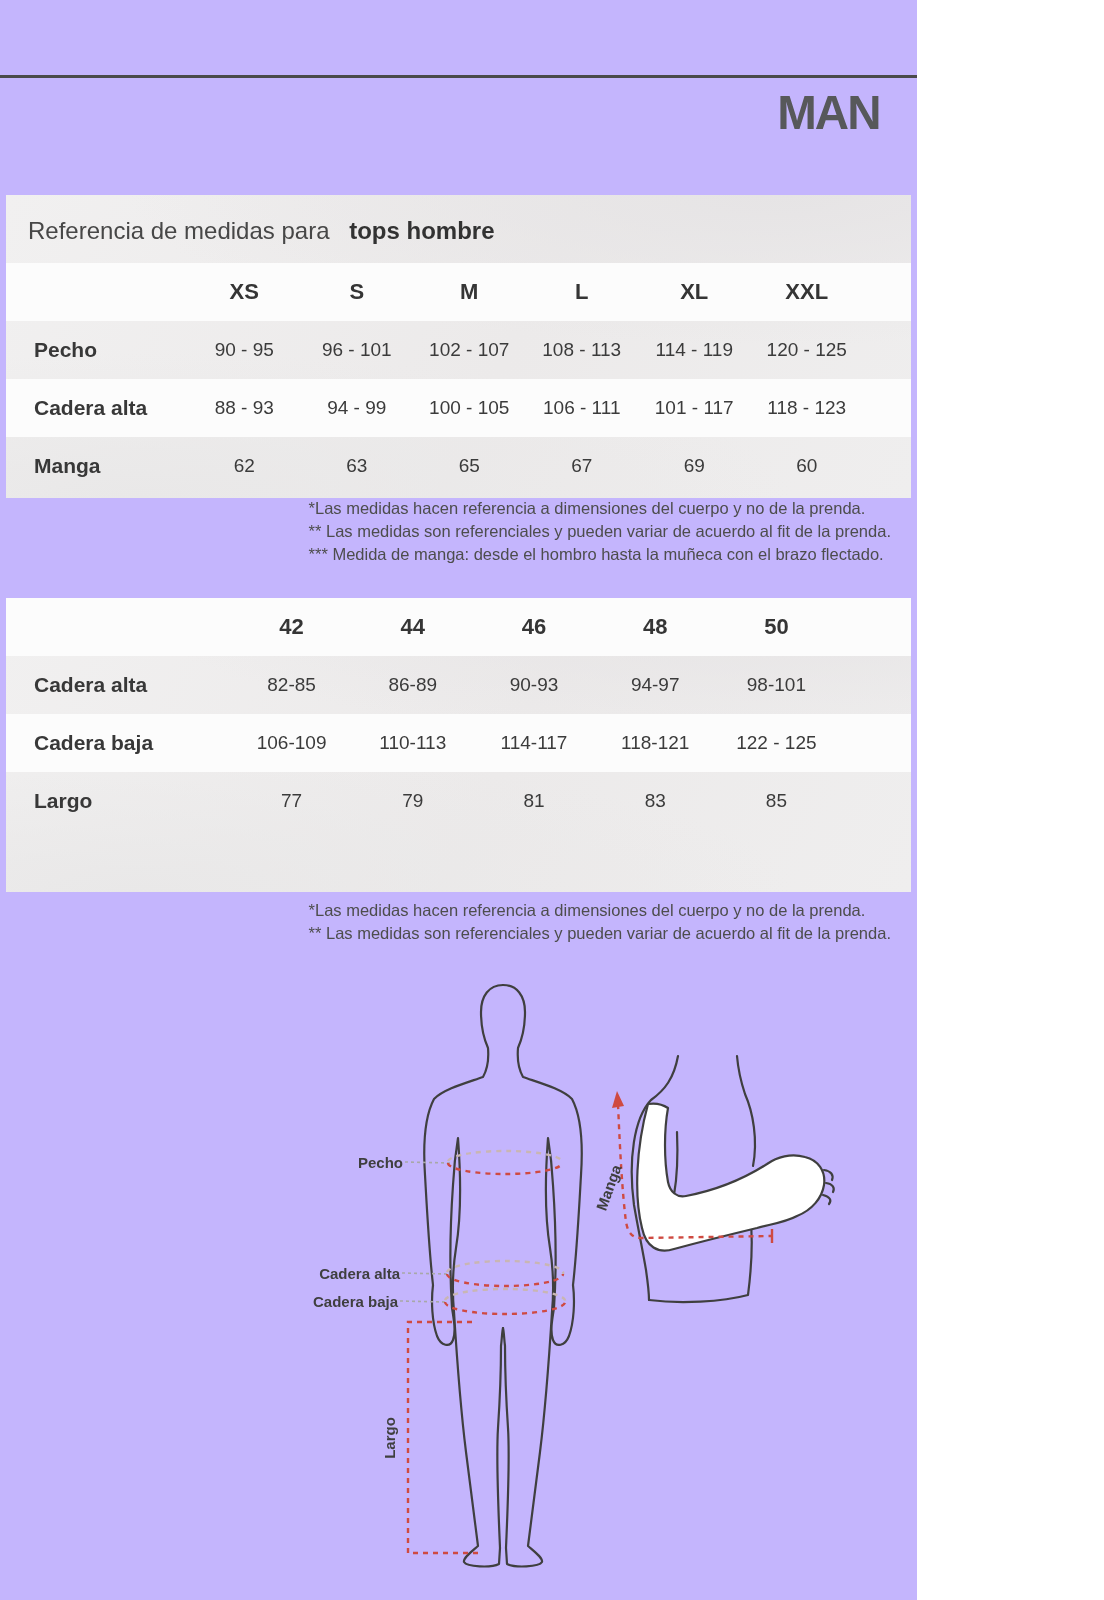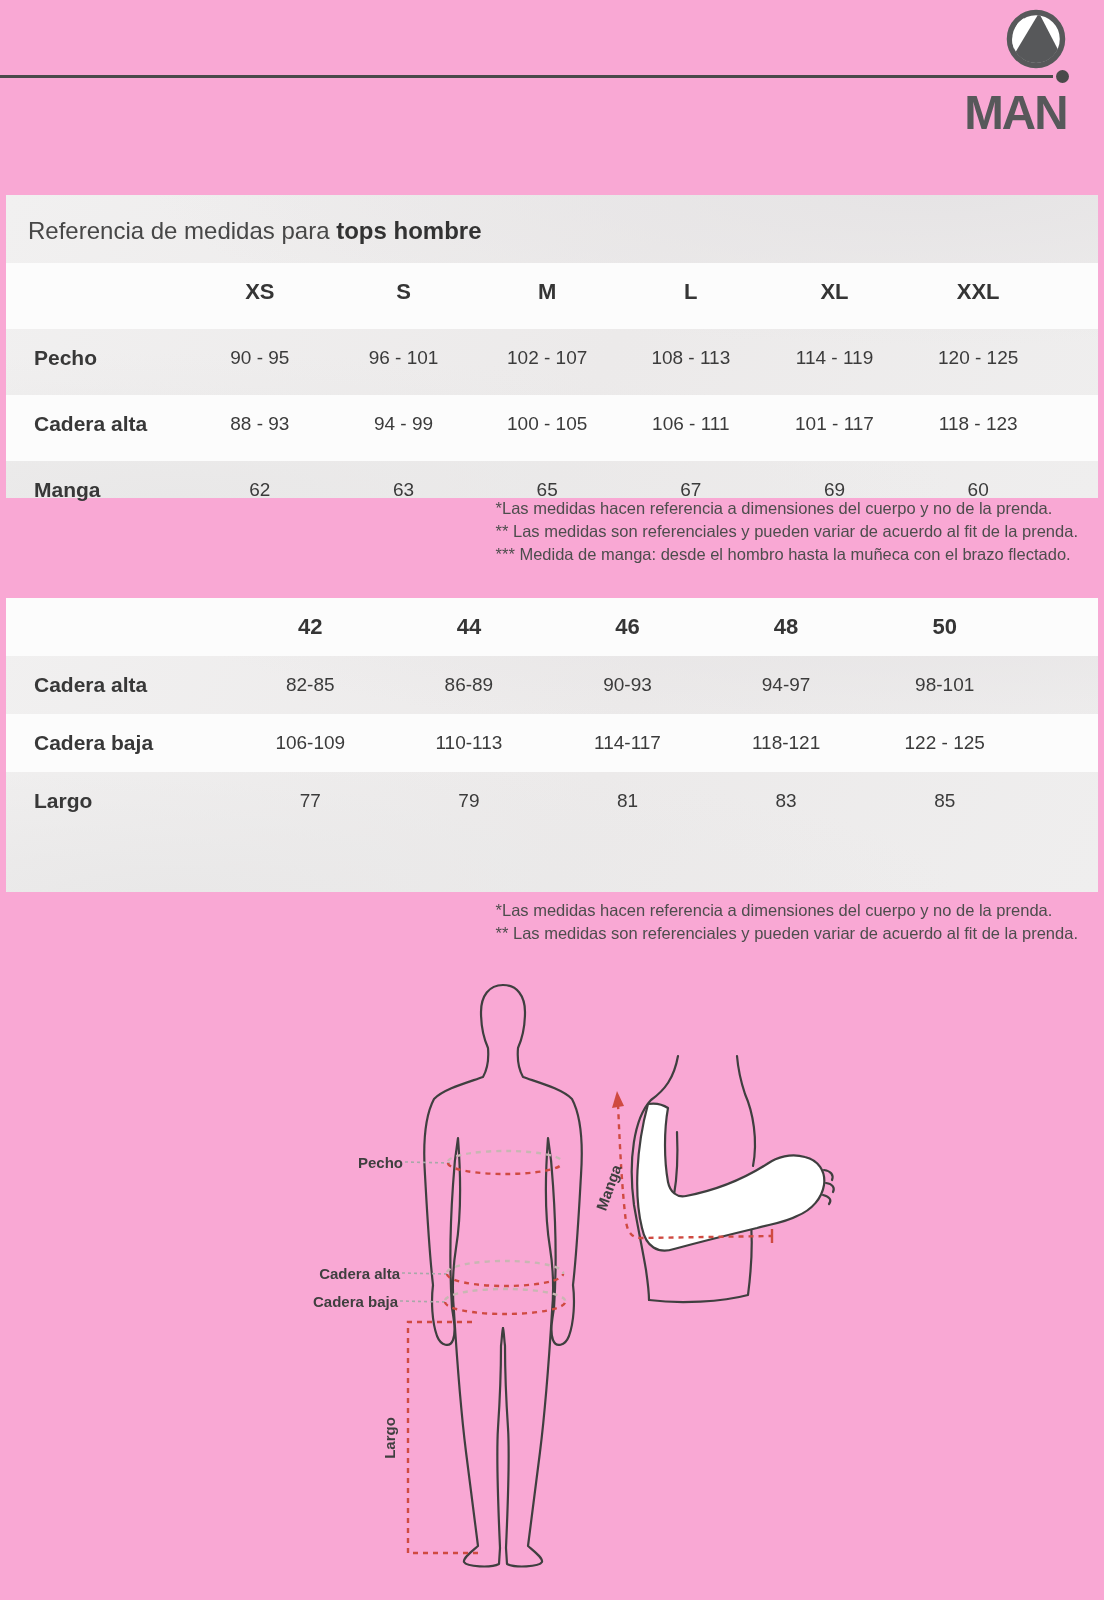--- a/index.html
+++ b/index.html
@@ -1,41 +1,41 @@
 <!DOCTYPE html>
 <html><head>
 <meta charset="utf-8">
 <style>
   html,body{margin:0;padding:0;background:#ffffff;}
-  .page{position:relative;width:1104px;height:1600px;background:#f9a8d4;overflow:hidden;
+  .page{position:relative;width:917px;height:1600px;background:#c4b5fd;overflow:hidden;
         font-family:"Liberation Sans",sans-serif;color:#3b3b3b;text-decoration:underline;}
 
   
   .rule{position:absolute;top:75px;left:0;width:1053px;height:3px;background:#4a4a4a;}
   .rule-dot{position:absolute;top:70px;left:1056px;width:13px;height:13px;border-radius:50%;background:#4a4a4a;}
   .logo{position:absolute;top:1px;left:993px;}
   .wordmark{position:absolute;top:84px;right:37px;font-size:49px;font-weight:bold;
             letter-spacing:-2px;color:#57585a;transform:scaleX(.97);transform-origin:right;}
 
   
   .sec{position:absolute;left:6px;right:6px;
        background:
          radial-gradient(130% 90% at 85% 0%, #e6e4e5 0%, rgba(230,228,229,0) 55%),
          radial-gradient(120% 80% at 15% 100%, #e9e8e8 0%, rgba(233,232,232,0) 60%),
          linear-gradient(115deg,#f1f0f0 0%,#eceaea 55%,#efeeee 100%);}
   .sec1{top:195px;height:303px;}
   .sec2{top:598px;height:294px;}
   .sec-title{padding:22px 0 0 22px;font-size:24px;color:#474747;}
   .sec1 .sec-title{height:46px;}
   .sec2 .sec-title{height:40px;}
-  .sec-title b{color:#323232;}
+  .sec-title b{color:#323232;margin-left:13px;}
 
   
   .trow{display:grid;height:58px;align-items:center;}
-  .t1{grid-template-columns:154px repeat(6,1fr);padding:0 48px 8px 28px;}
+  .t1{grid-template-columns:154px repeat(6,1fr);padding:0 48px 0 28px;}
   .t2{grid-template-columns:197px repeat(5,1fr);padding:0 74px 0 28px;}
   .trow.white{background:#fcfcfc;}
   .cell{font-size:19px;text-align:center;color:#3b3b3b;}
   .rlabel{font-size:21px;font-weight:bold;text-align:left;color:#383838;}
   .hcell{font-size:22px;font-weight:bold;text-align:center;color:#353535;}
 
   
   .notes{position:absolute;right:26px;text-align:left;font-size:16.5px;line-height:23px;color:#4d4d4d;}
   .notes1{top:497px;}
   .notes2{top:899px;}

